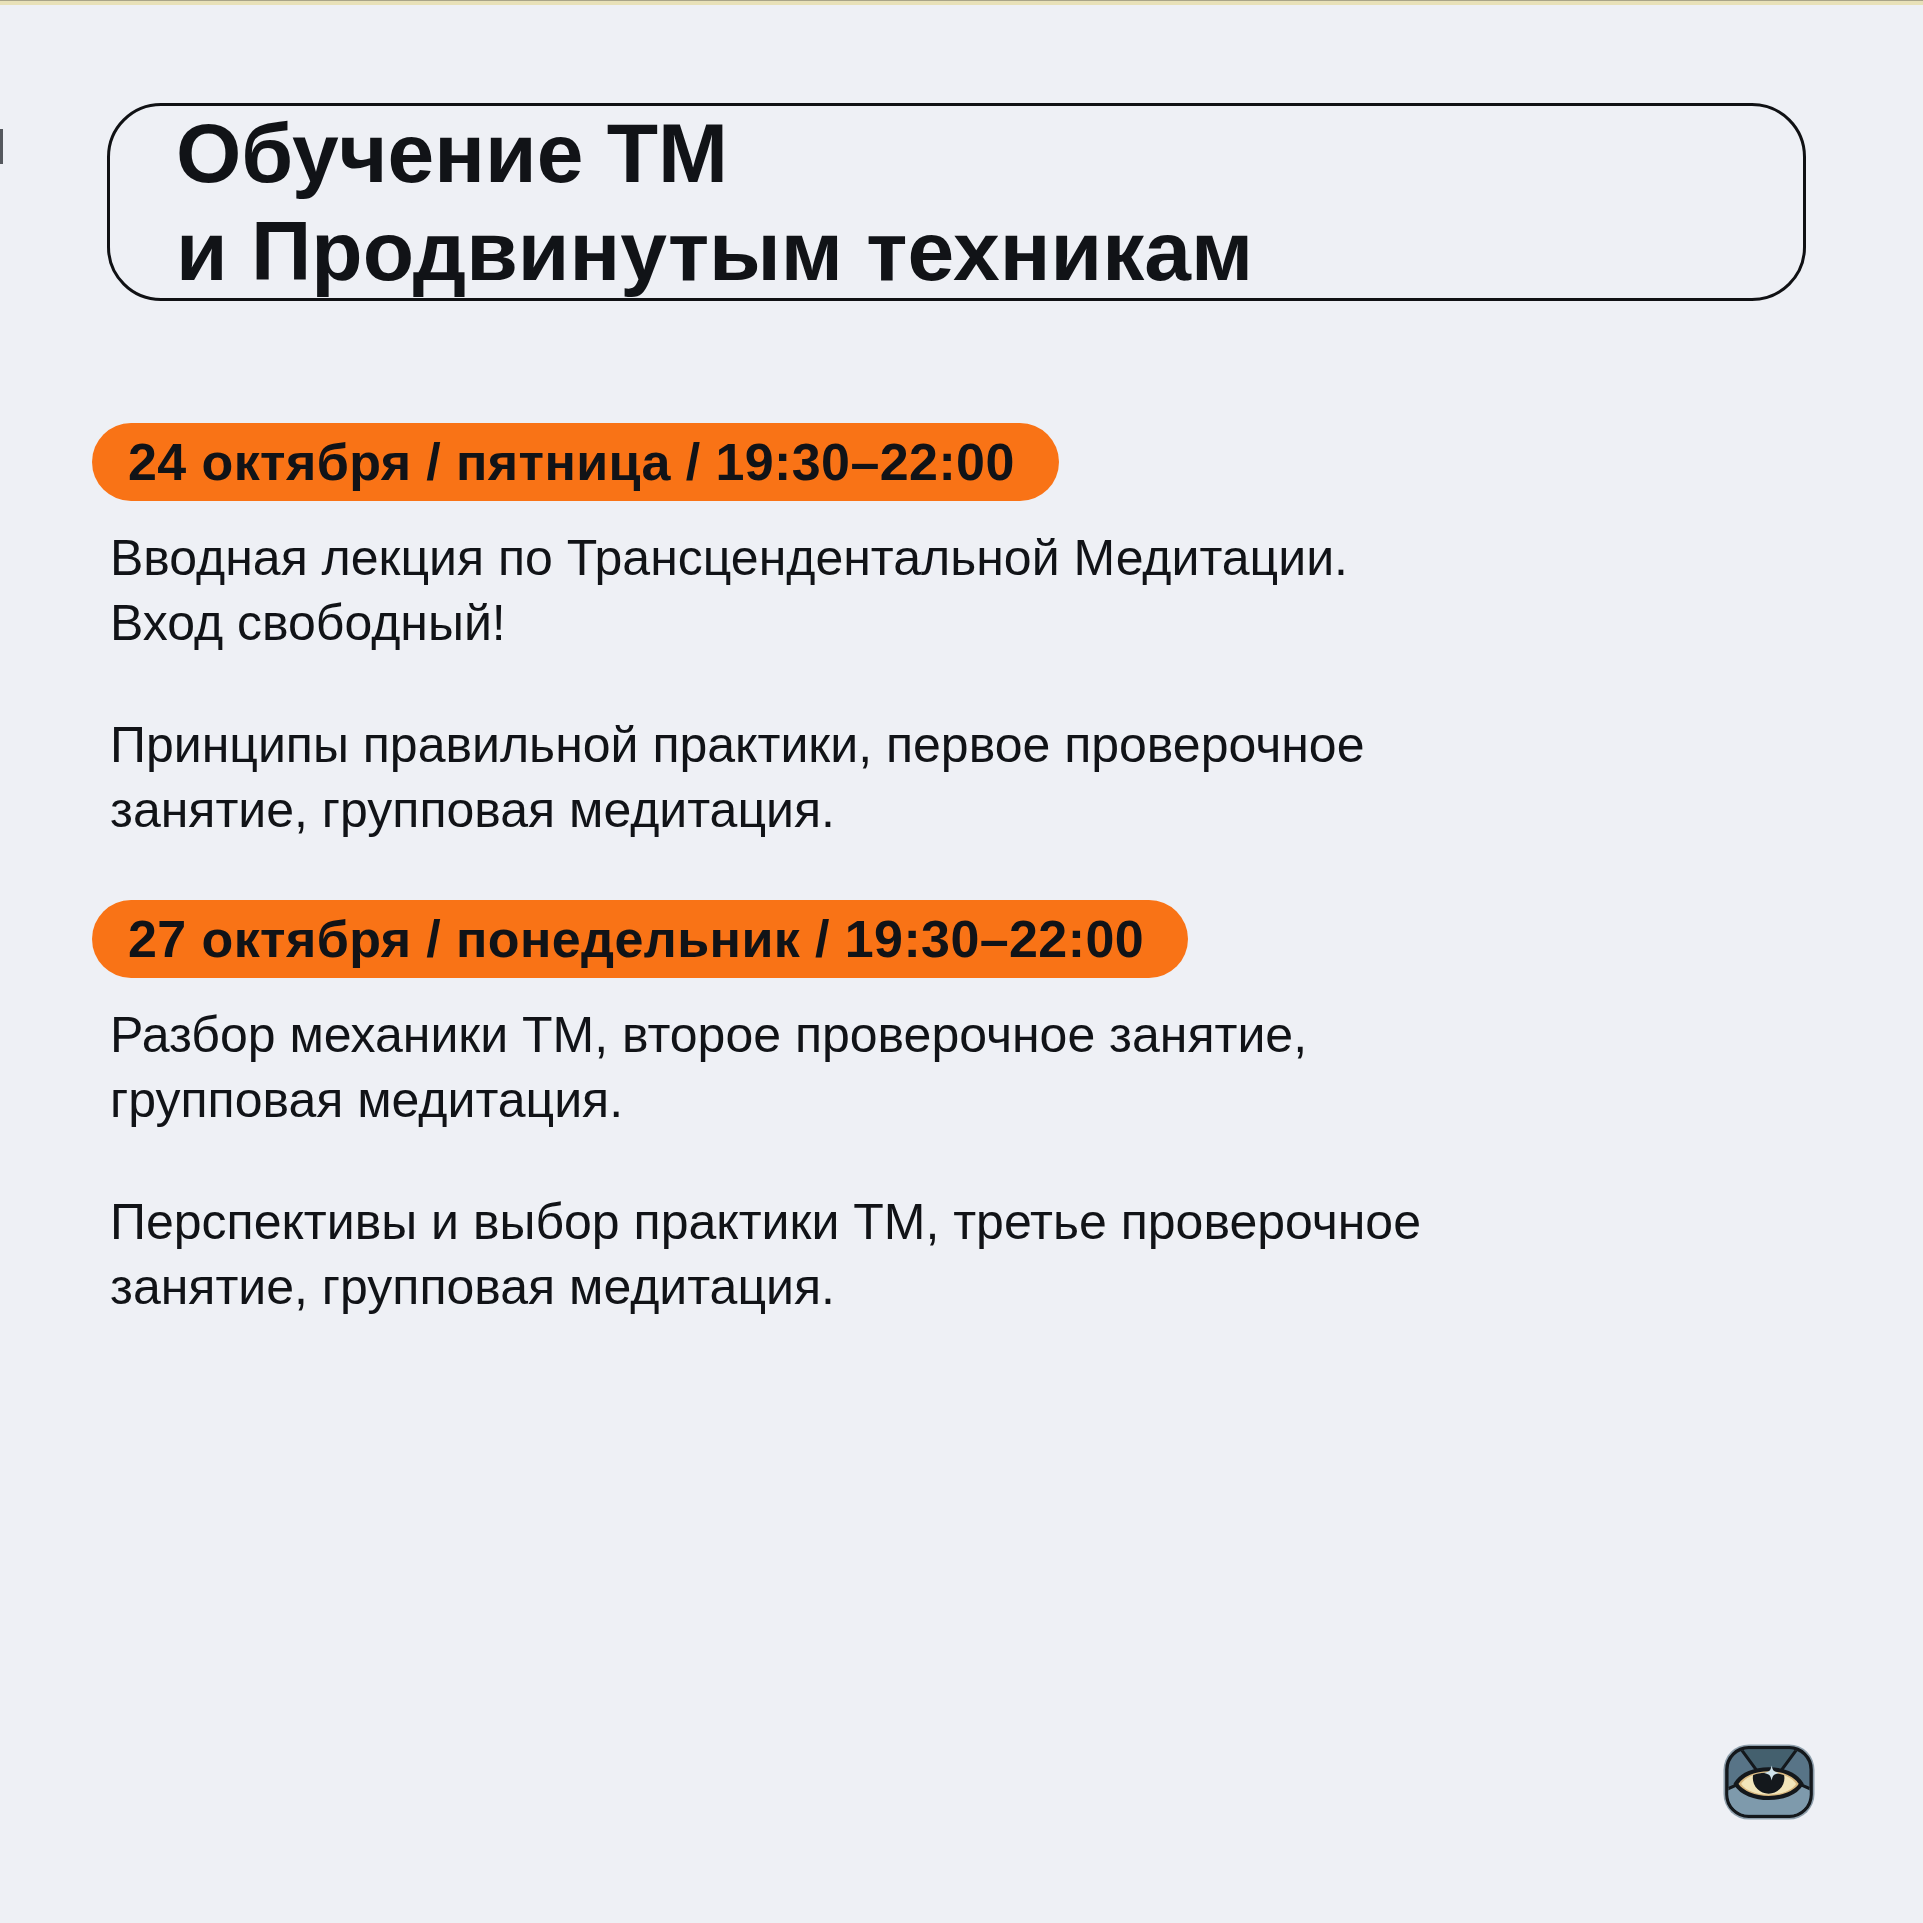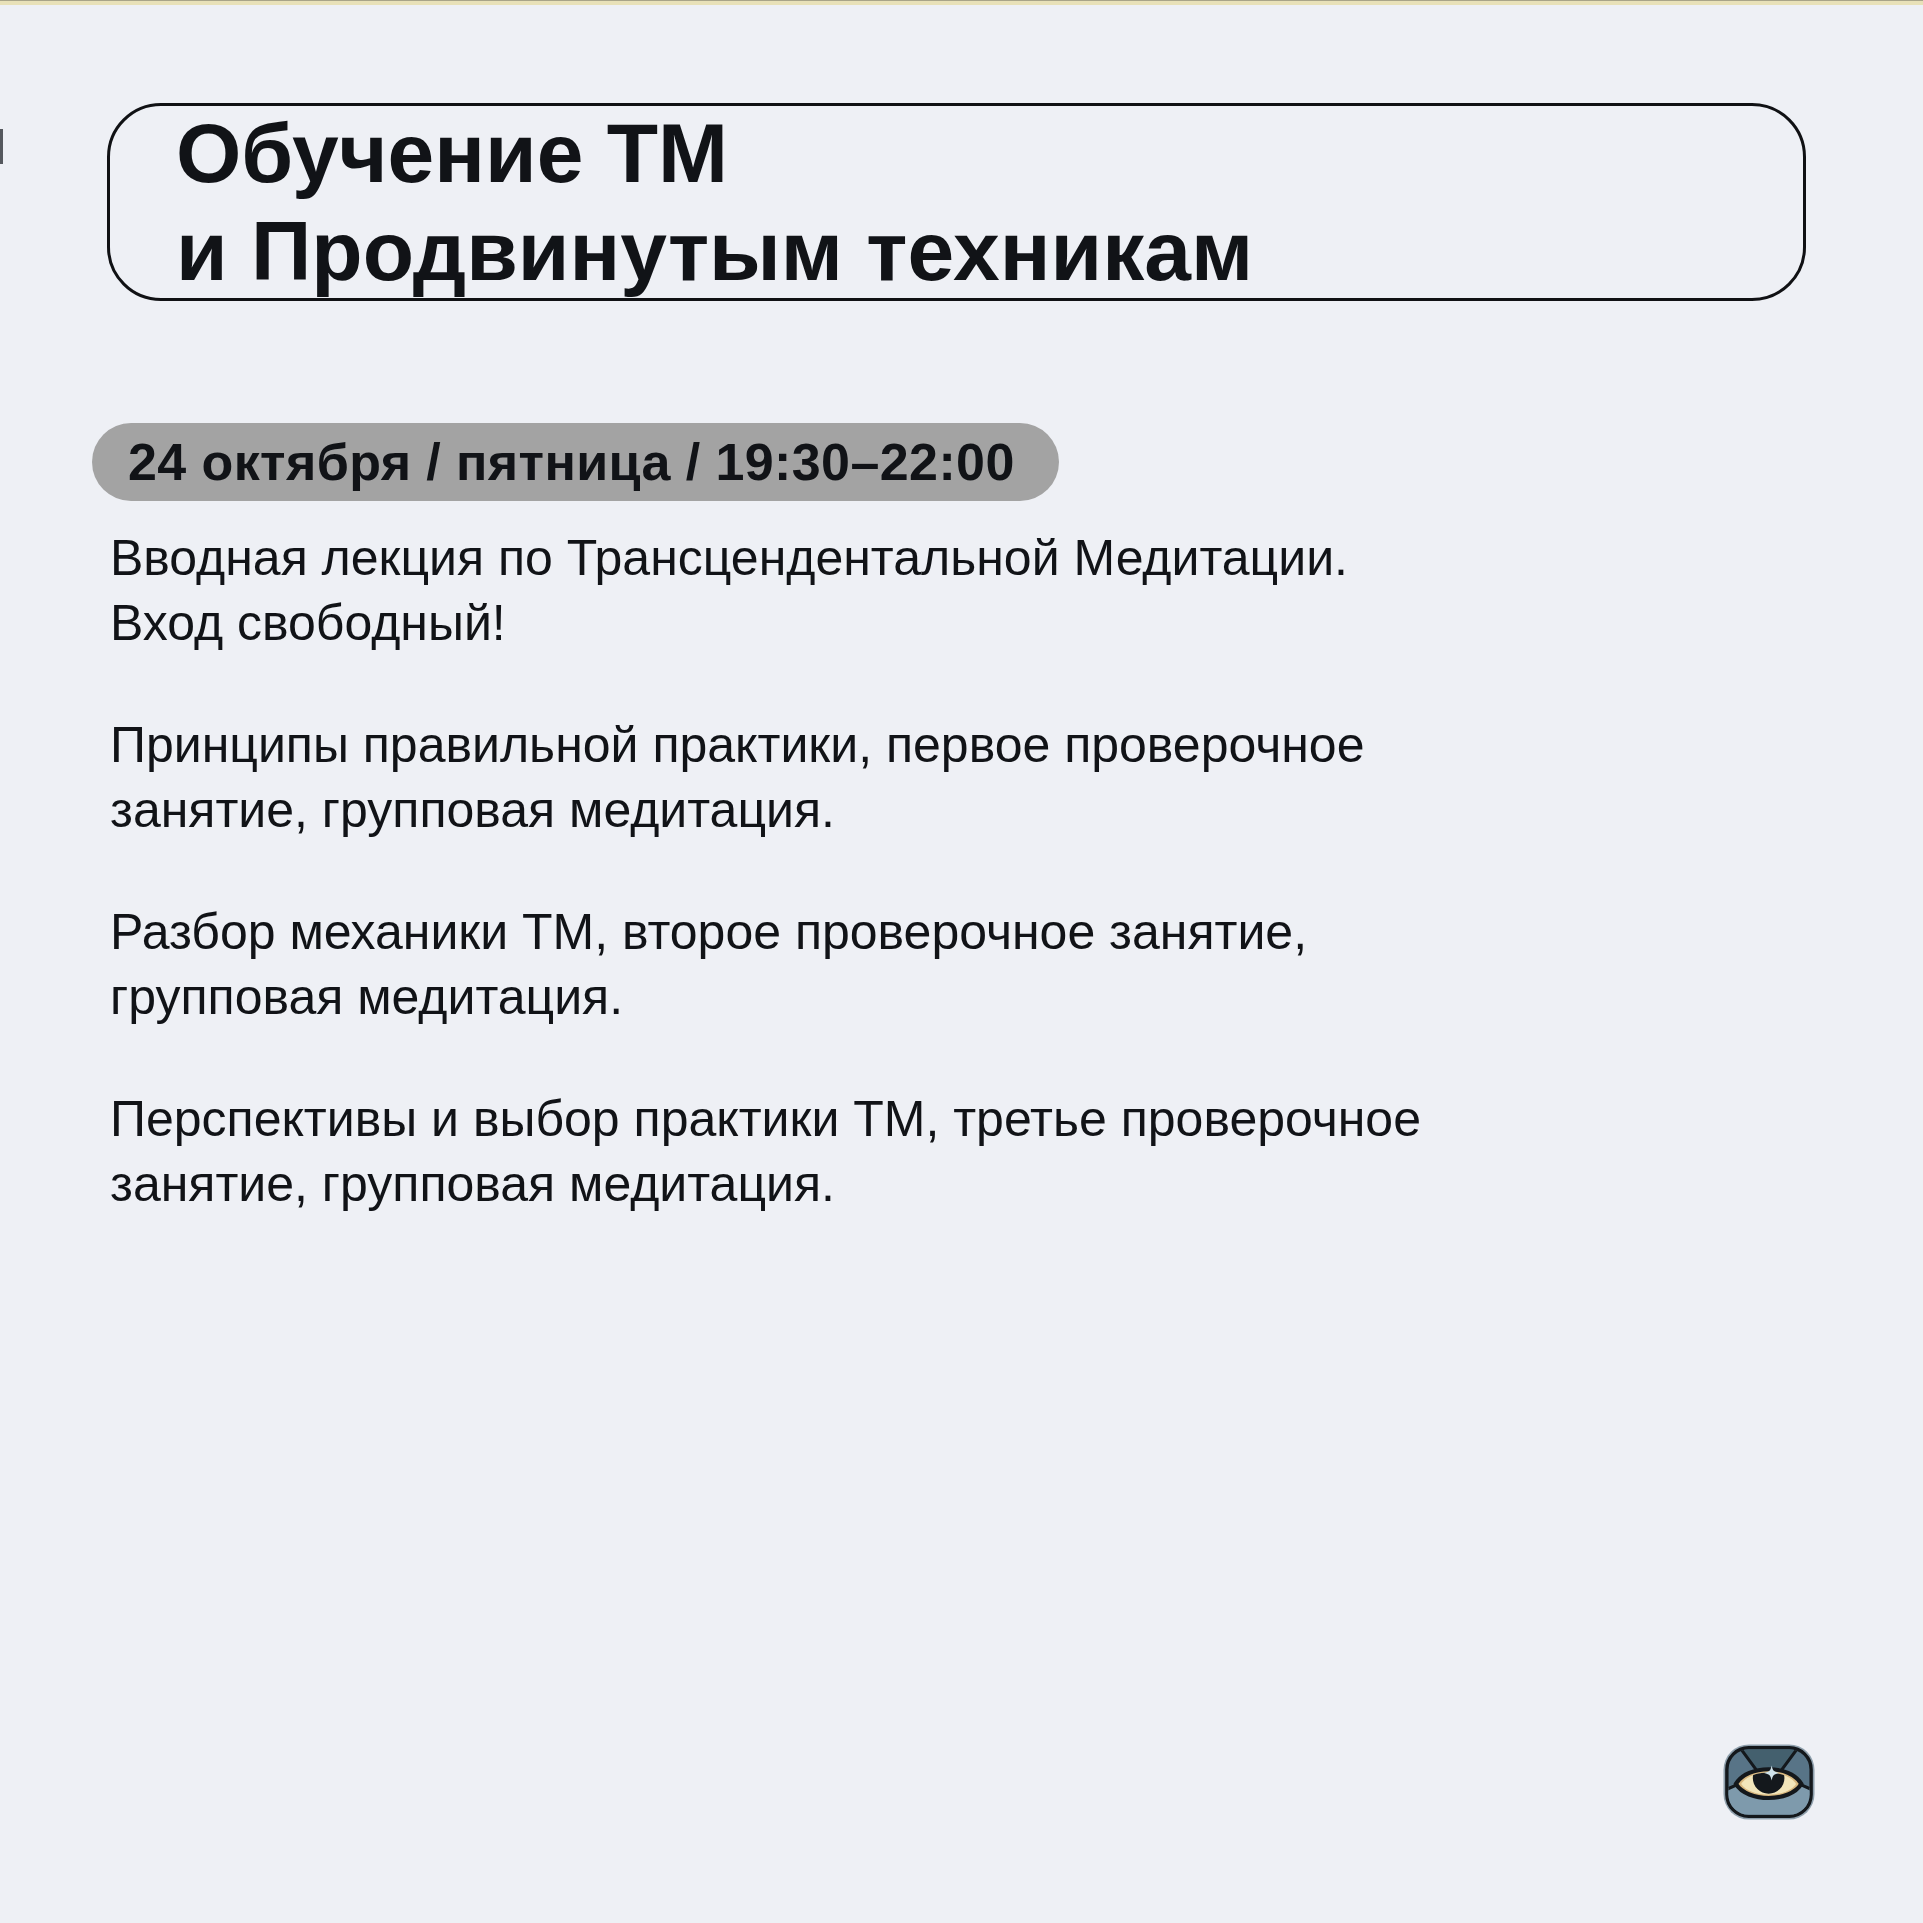--- a/index.html
+++ b/index.html
@@ -56,21 +56,21 @@
     position: absolute;
     left: 92px;
     top: 423px;
     width: 1758px;
   }
   .section {
     margin-bottom: 57px;
   }
   .badge {
     display: inline-block;
-    background: #a3a3a3;
+    background: #f97316;
     border-radius: 39px;
     padding: 0 44px 0 36px;
     font-size: 52px;
     font-weight: bold;
     line-height: 78px;
     letter-spacing: 0.4px;
     white-space: nowrap;
     margin-bottom: 25px;
   }
   .description {
@@ -108,20 +108,21 @@
 Вход свободный!</div>
   </div>
 
 
   <div class="section">
     <div class="description">Принципы правильной практики, первое проверочное
 занятие, групповая медитация.</div>
   </div>
 
   <div class="section">
+    <div class="badge">27 октября / понедельник / 19:30–22:00</div>
     <div class="description">Разбор механики ТМ, второе проверочное занятие,
 групповая медитация.</div>
   </div>
 
   <div class="section">
     <div class="description">Перспективы и выбор практики ТМ, третье проверочное
 занятие, групповая медитация.</div>
   </div>
 
 </div>

